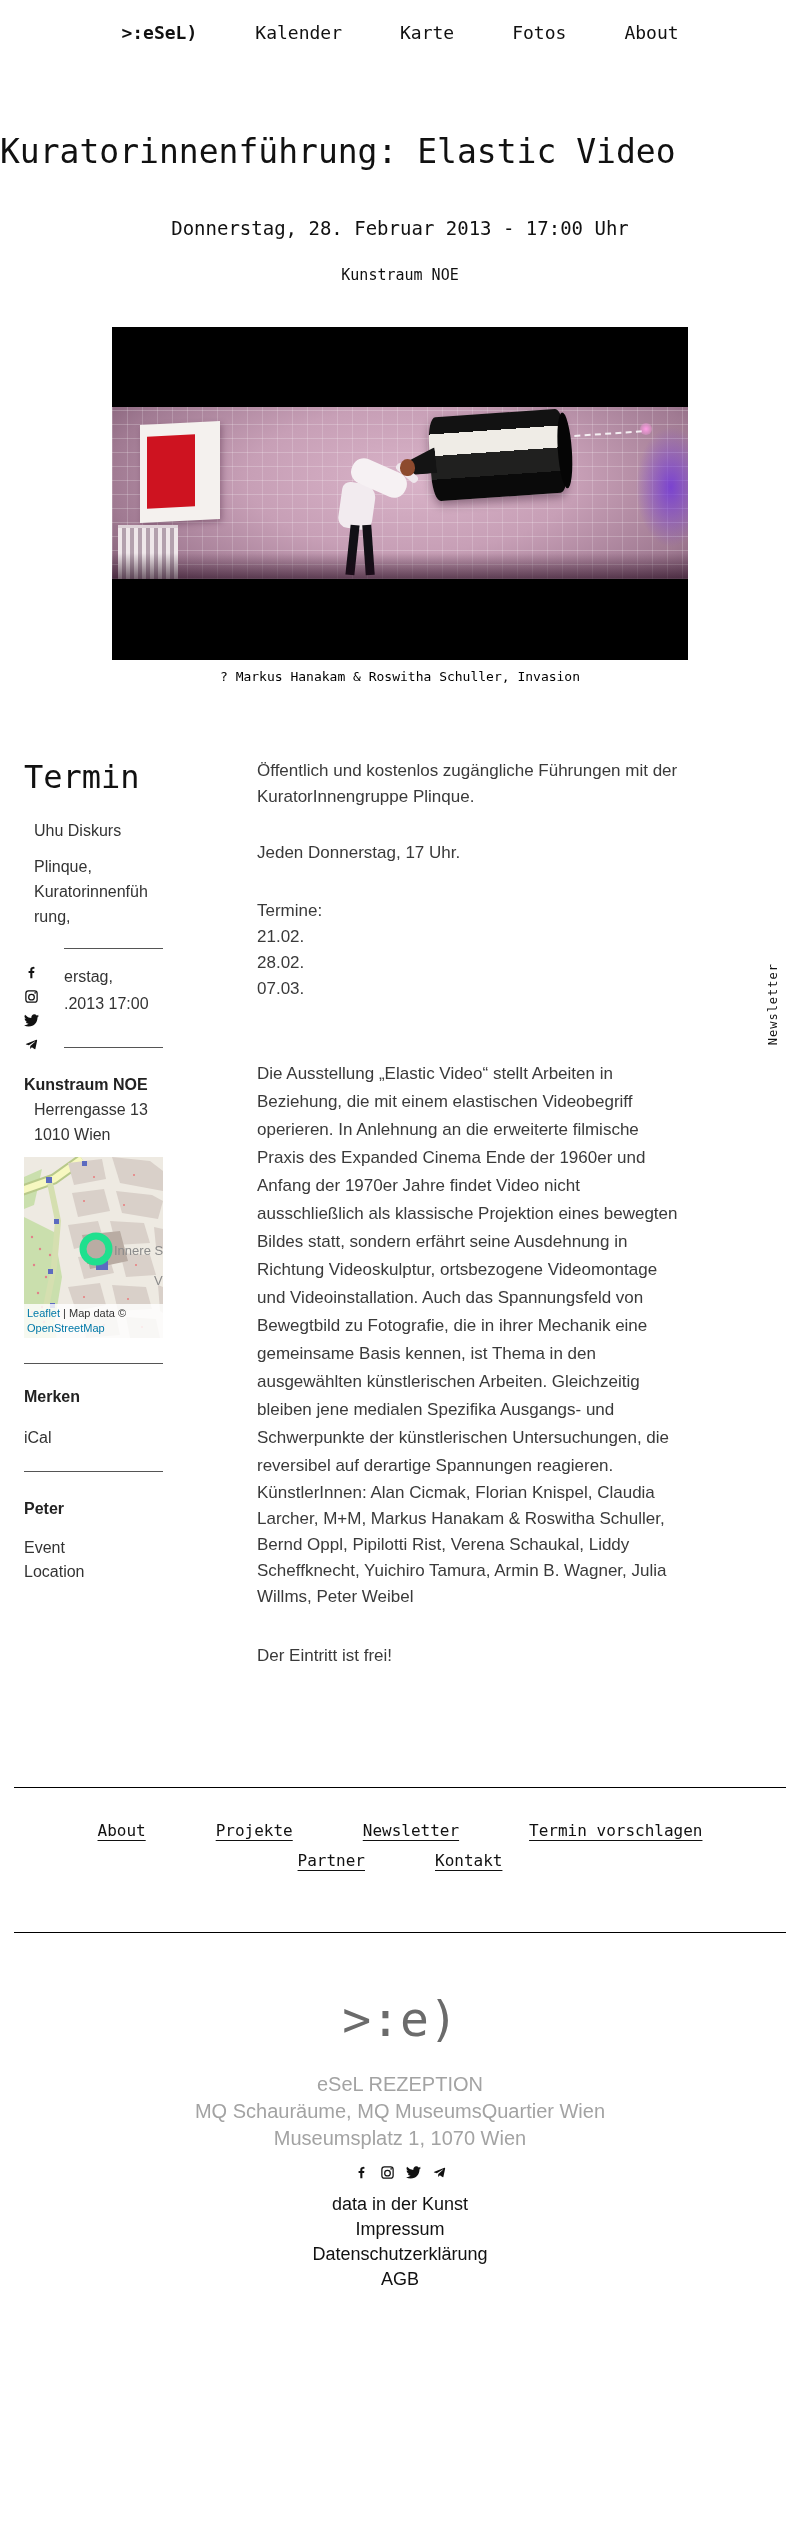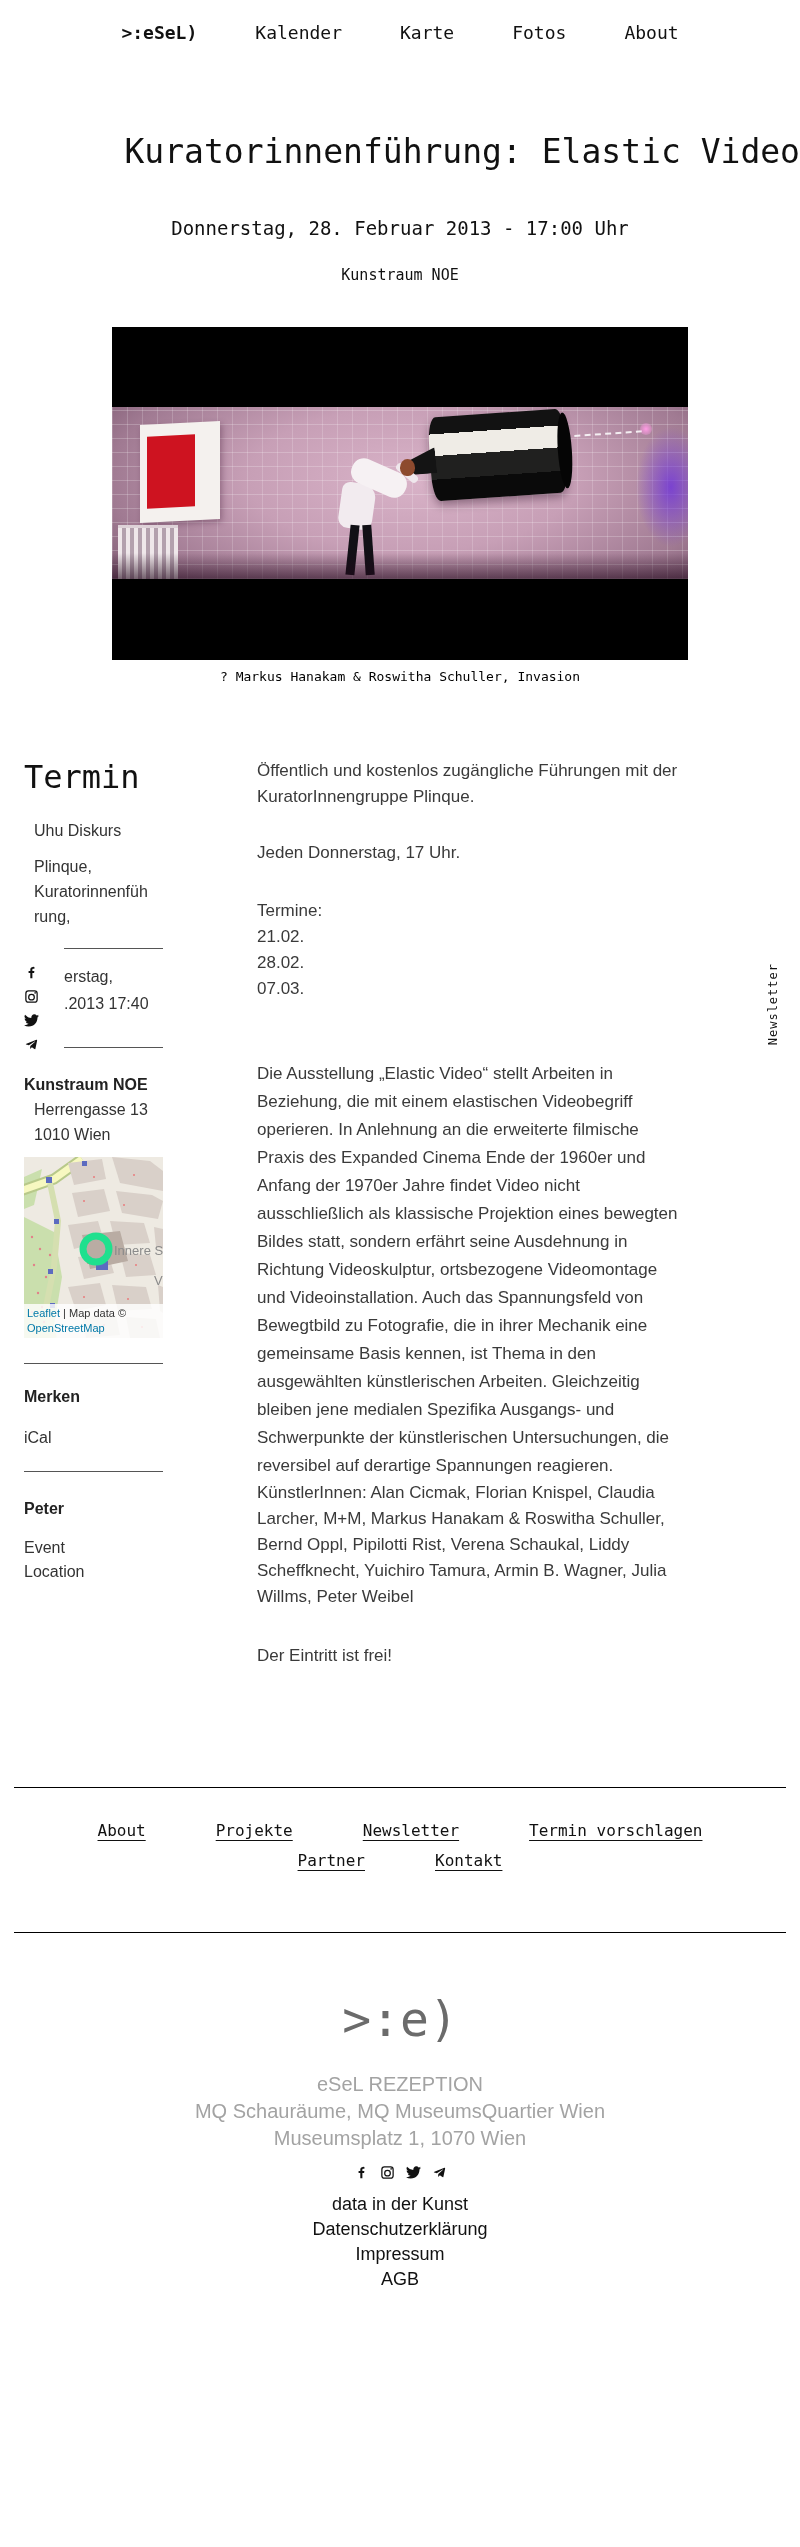--- a/index.html
+++ b/index.html
@@ -7,21 +7,21 @@
   body { font-family:"Liberation Sans", sans-serif; color:#3a3a3a; }
   .page { position:relative; width:800px; height:2547px; margin:0 auto; background:#fff; overflow:hidden; }
   .mono { font-family:"DejaVu Sans Mono", monospace; }
 
   
   .topnav { display:flex; justify-content:center; align-items:baseline; gap:58px; padding-top:22px; }
   .topnav a { text-decoration:none; color:#111; font-family:"DejaVu Sans Mono", monospace; font-size:18px; cursor:pointer; }
   .topnav .logo { font-weight:bold; }
 
   
-  .event-title { margin-top:90px; text-align:right; font-family:"DejaVu Sans Mono", monospace; font-weight:normal; font-size:33px; line-height:38px; color:#111; }
+  .event-title { margin-top:90px; text-align:left; font-family:"DejaVu Sans Mono", monospace; font-weight:normal; font-size:33px; line-height:38px; color:#111; }
   .event-date { margin-top:46px; text-align:center; font-family:"DejaVu Sans Mono", monospace; font-size:19px; color:#111; }
   .event-venue { margin-top:27px; text-align:center; font-family:"DejaVu Sans Mono", monospace; font-size:15px; color:#111; }
 
   
   .hero { margin:43px auto 0; width:576px; height:333px; background:#000; position:relative; overflow:hidden; }
   .photo { position:absolute; left:0; right:0; top:80px; height:172px;
     background:
       repeating-linear-gradient(0deg, rgba(255,255,255,.22) 0 1px, transparent 1px 14px),
       repeating-linear-gradient(90deg, rgba(255,255,255,.18) 0 1px, transparent 1px 15px),
       radial-gradient(ellipse 75% 110% at 52% 42%, #d9b3c8 0%, #c79fb6 38%, #a07a92 70%, #6e4c63 95%, #5a3c52 100%);
@@ -154,21 +154,21 @@
                 <path d="M24 4.56a10 10 0 0 1-2.83.78 4.96 4.96 0 0 0 2.17-2.72c-.96.57-2.01.98-3.13 1.2A4.92 4.92 0 0 0 16.62 2a4.94 4.94 0 0 0-4.81 6.06A14 14 0 0 1 1.67 2.9a4.93 4.93 0 0 0 1.52 6.57 4.9 4.9 0 0 1-2.23-.61v.06c0 2.38 1.7 4.37 3.95 4.83a4.94 4.94 0 0 1-2.23.08 4.93 4.93 0 0 0 4.6 3.42A9.87 9.87 0 0 1 0 19.54 13.94 13.94 0 0 0 7.55 21.75c9.14 0 14.3-7.72 14-14.65A10 10 0 0 0 24 4.56z"></path>
               </svg>
             </a>
           <a>
               <svg viewBox="0 0 24 24">
                 <path d="M9.78 18.65l.28-4.23 7.68-6.92c.34-.31-.07-.46-.52-.19L7.74 13.3 3.64 12c-.88-.25-.89-.86.2-1.3l15.97-6.16c.73-.33 1.43.18 1.15 1.3l-2.72 12.81c-.19.91-.74 1.13-1.5.71l-4.14-3.06-1.99 1.93c-.23.23-.42.42-.83.42z"></path>
               </svg>
             </a>
         </div>
         <div class="date-frag">erstag,</div>
-        <div class="date-frag">.2013 17:40</div>
+        <div class="date-frag">.2013 17:00</div>
       </div>
 
       <hr class="sb sb-rule rule-indent" style="top:289px;">
 
       <div class="sb" style="top:314px;">
         <div class="sb-bold" style="line-height:25px;">Kunstraum NOE</div>
         <div class="sb-text">Herrengasse 13</div>
         <div class="sb-text">1010 Wien</div>
       </div>
 
@@ -304,19 +304,19 @@
           </svg>
         </a>
       <a>
           <svg viewBox="0 0 24 24">
             <path d="M9.78 18.65l.28-4.23 7.68-6.92c.34-.31-.07-.46-.52-.19L7.74 13.3 3.64 12c-.88-.25-.89-.86.2-1.3l15.97-6.16c.73-.33 1.43.18 1.15 1.3l-2.72 12.81c-.19.91-.74 1.13-1.5.71l-4.14-3.06-1.99 1.93c-.23.23-.42.42-.83.42z"></path>
           </svg>
         </a>
     </div>
     <div class="footer-links">
       <a>data in der Kunst</a>
+      <a>Impressum</a>
       <a>Datenschutzerklärung</a>
-      <a>Impressum</a>
       <a>AGB</a>
     </div>
   </footer>
 
 </div>
 
 </body></html>

